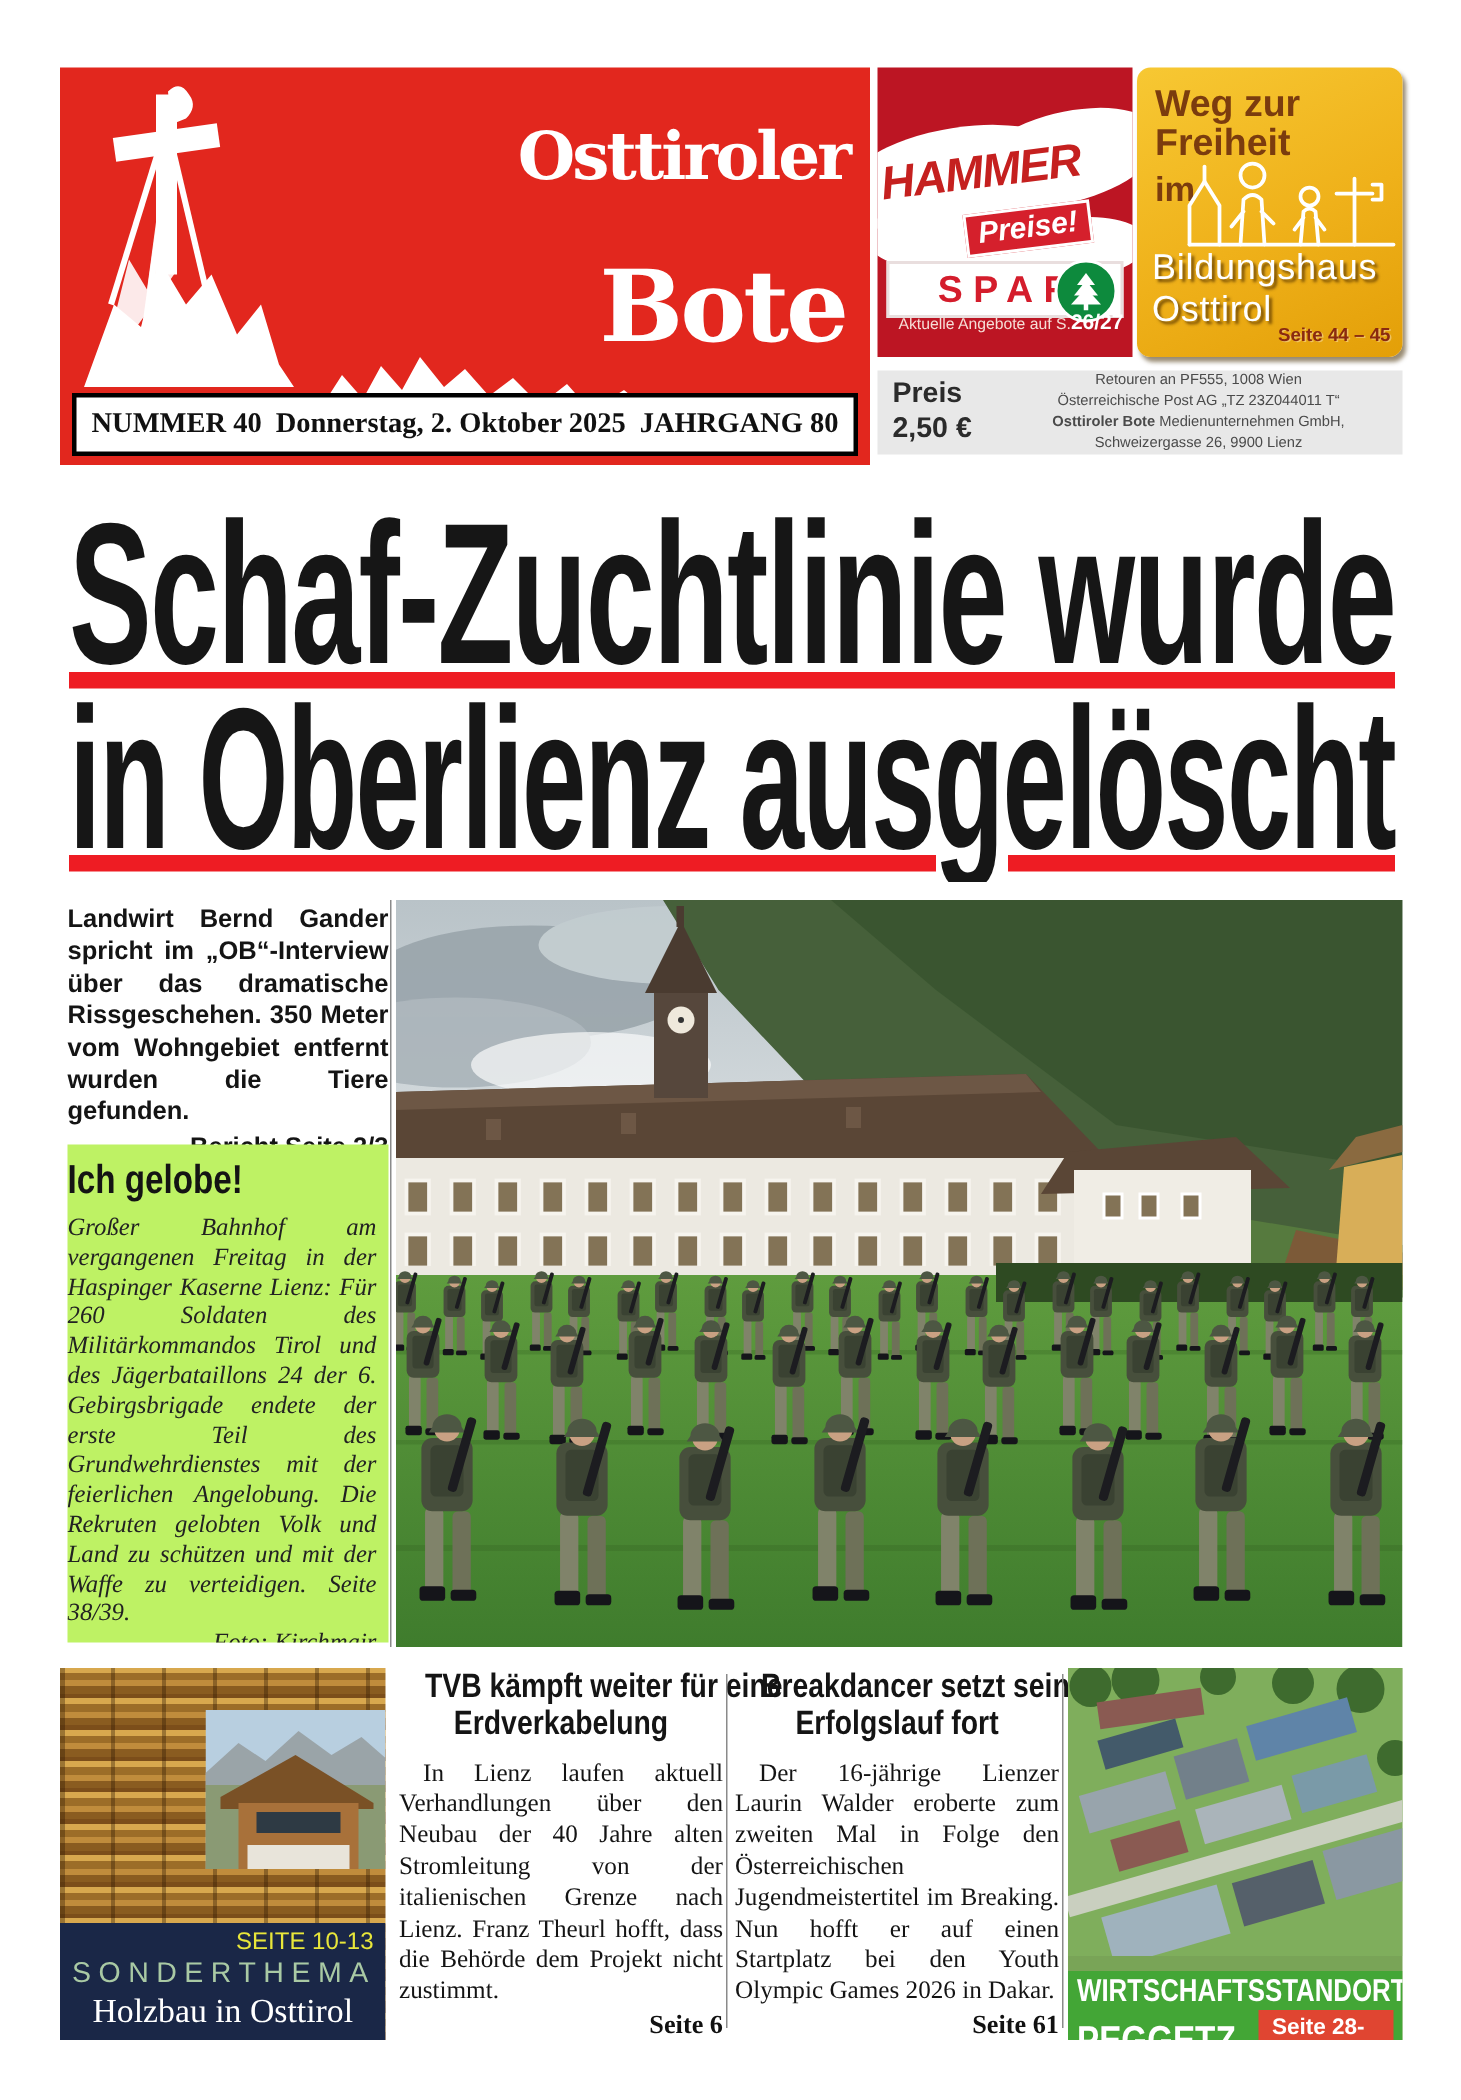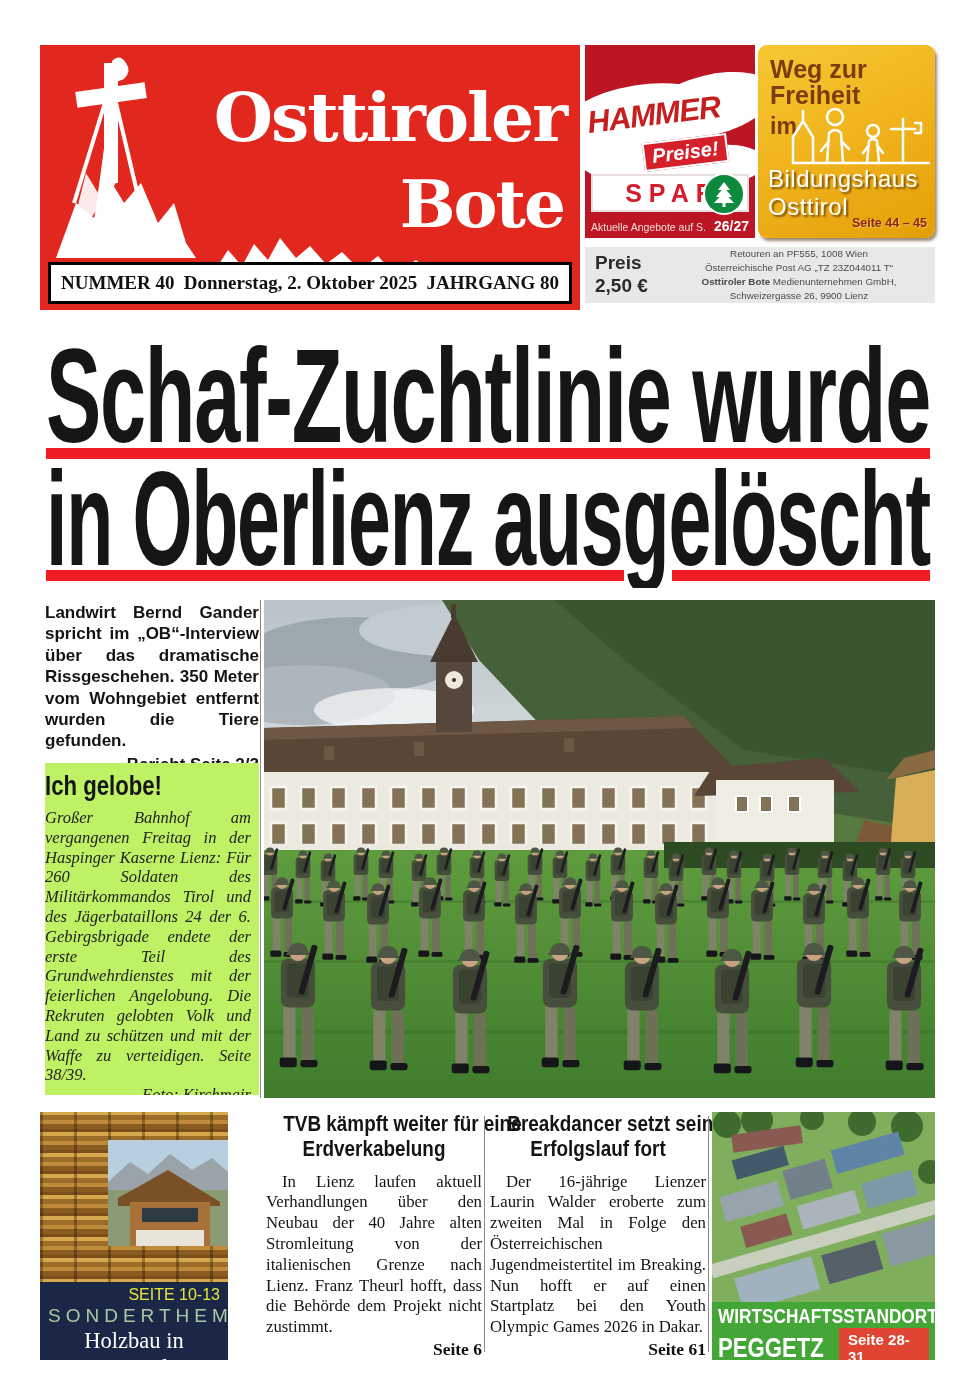--- a/index.html
+++ b/index.html
@@ -4,21 +4,21 @@
 <style>
   html,body{margin:0;padding:0;background:#fff;}
   .page{position:relative;width:974px;height:1400px;background:#fff;overflow:hidden;
         font-family:"Liberation Serif",serif;color:#111;}
   .abs{position:absolute;}
 
   
   .masthead{left:40px;top:45px;width:540px;height:265px;background:#e2271e;}
   .mast-title{position:absolute;color:#fff;font-family:"DejaVu Serif",serif;font-weight:bold;
               letter-spacing:-2px;line-height:1;}
-  .mast-title.t1{top:38px;right:14px;font-size:68px;}
+  .mast-title.t1{top:38px;right:14px;font-size:44px;}
   .mast-title.t2{top:126px;right:16px;font-size:66px;}
   .datebar{position:absolute;left:8px;right:8px;bottom:6px;height:36px;background:#fff;
            border:3px solid #000;display:flex;align-items:center;justify-content:space-between;
            padding:0 10px;font-family:"Liberation Serif",serif;font-weight:bold;font-size:19px;color:#111;}
 
   
   .spar{left:585px;top:45px;width:170px;height:193px;background:#bc1523;overflow:hidden;}
   .splash{position:absolute;background:#fff;border-radius:50%;}
   .hammer{position:absolute;left:2px;top:52px;transform:rotate(-7deg);
           font-family:"Liberation Sans",sans-serif;font-weight:bold;font-style:italic;
@@ -26,22 +26,22 @@
           text-shadow:-2px 0 #fff,2px 0 #fff,0 -2px #fff,0 2px #fff,-1px -1px #fff,1px 1px #fff,-1px 1px #fff,1px -1px #fff;}
   .preise{position:absolute;left:58px;top:93px;transform:rotate(-7deg);background:#d5202c;
           border:2px solid #fff;color:#fff;font-family:"Liberation Sans",sans-serif;
           font-weight:bold;font-style:italic;font-size:20px;padding:1px 7px;}
   .sparbox{position:absolute;left:6px;right:6px;bottom:26px;height:34px;background:#fff;
            border:2px solid #e9dede;display:flex;align-items:center;}
   .sparword{flex:1;text-align:center;color:#d41d2c;font-family:"Liberation Sans",sans-serif;
             font-weight:bold;font-size:25px;letter-spacing:7px;padding-left:6px;}
   .sparlogo{position:absolute;right:2px;top:-3px;width:38px;height:38px;background:#0d8a3d;
             border:2px solid #fff;border-radius:50%;display:flex;align-items:center;justify-content:center;}
-  .sparfoot{position:absolute;left:6px;right:6px;bottom:4px;display:flex;
-            justify-content:space-between;align-items:baseline;color:#f6ddd6;
+  .sparfoot{position:absolute;left:6px;right:6px;bottom:16px;display:flex;
+            justify-content:flex-end;align-items:baseline;color:#f6ddd6;
             font-family:"Liberation Sans",sans-serif;font-size:10.5px;}
   .sparfoot b{color:#fff;font-size:14px;}
 
   
   .bildung{left:758px;top:45px;width:177px;height:193px;border-radius:9px;
            background:linear-gradient(155deg,#f7c833 0%,#efb11a 55%,#e39f08 100%);
            box-shadow:2px 3px 3px rgba(70,45,0,.55);overflow:hidden;}
   .bil-line{position:absolute;left:12px;color:#7b3c0e;font-family:"Liberation Sans",sans-serif;
             font-weight:bold;line-height:1;}
   .bil-name{position:absolute;left:10px;color:#fff;font-family:"Liberation Sans",sans-serif;
@@ -68,41 +68,41 @@
           padding:8px 8px 0 0;box-sizing:border-box;overflow:hidden;}
   .gelobe-title{font-family:"Liberation Sans",sans-serif;font-weight:bold;font-size:27px;
                 transform:scaleX(.82);transform-origin:left;white-space:nowrap;color:#141414;}
   .gelobe-text{margin-top:6px;font-family:"Liberation Serif",serif;font-style:italic;
                font-size:16.5px;line-height:1.2;text-align:justify;color:#222;}
   .gelobe-credit{text-align:right;font-family:"Liberation Serif",serif;font-style:italic;
                  font-size:16.5px;color:#222;}
   .vrule{width:1px;background:#8a8a8a;}
 
   
-  .holzbau{left:40px;top:1112px;width:188px;height:248px;overflow:hidden;
+  .holzbau{left:40px;top:1112px;width:217px;height:248px;overflow:hidden;
            background:
              repeating-linear-gradient(90deg, rgba(40,20,0,.35) 0 3px, rgba(0,0,0,0) 3px 34px),
              repeating-linear-gradient(0deg,#8a5c20 0 5px,#c08c3c 5px 9px,#9c6d28 9px 14px,#d8a84e 14px 18px,#7c4e1a 18px 21px);}
   .holz-band{position:absolute;left:0;right:0;bottom:0;height:78px;background:#1a2747;
              padding:4px 8px 0 8px;box-sizing:border-box;}
   .holz-pages{text-align:right;color:#e8e63a;font-family:"Liberation Sans",sans-serif;font-size:16px;line-height:1.1;}
   .holz-kicker{text-align:center;color:#a9c9a4;font-family:"Liberation Sans",sans-serif;
                font-size:19px;letter-spacing:5px;line-height:1.25;}
   .holz-title{text-align:center;color:#fff;font-family:"Liberation Serif",serif;font-size:22.5px;line-height:1.2;}
 
   .article{top:1112px;width:216px;}
   .art-head{text-align:center;font-family:"Liberation Sans",sans-serif;font-weight:bold;
             font-size:22.5px;line-height:1.1;transform:scaleX(.84);transform-origin:center;
             white-space:nowrap;color:#141414;}
   .art-body{margin-top:10px;font-family:"Liberation Serif",serif;font-size:16.8px;
             line-height:1.24;text-align:justify;text-indent:16px;color:#141414;}
   .art-ref{text-align:right;font-family:"Liberation Serif",serif;font-weight:bold;font-size:17.5px;margin-top:1px;}
 
   .peggetz{left:712px;top:1112px;width:223px;height:248px;overflow:hidden;background:#79a457;}
-  .peg-band{position:absolute;left:0;right:0;bottom:0;height:58px;background:#43a636;
+  .peg-band{position:absolute;left:0;right:0;bottom:0;height:46px;background:#43a636;
             padding:3px 6px 0 6px;box-sizing:border-box;}
   .peg-l1{color:#fff;font-family:"Liberation Sans",sans-serif;font-weight:bold;font-size:21px;
           transform:scaleX(.82);transform-origin:left;white-space:nowrap;line-height:1.05;}
   .peg-row{display:flex;align-items:center;gap:0;margin-top:1px;}
   .peg-l2{color:#fff;font-family:"Liberation Sans",sans-serif;font-weight:bold;font-size:27px;
           transform:scaleX(.82);transform-origin:left;white-space:nowrap;line-height:1;}
   .peg-pages{background:#e04531;color:#fff;font-family:"Liberation Sans",sans-serif;
              font-weight:bold;font-size:15px;padding:3px 9px;margin-left:-8px;}
 </style>
 </head>

